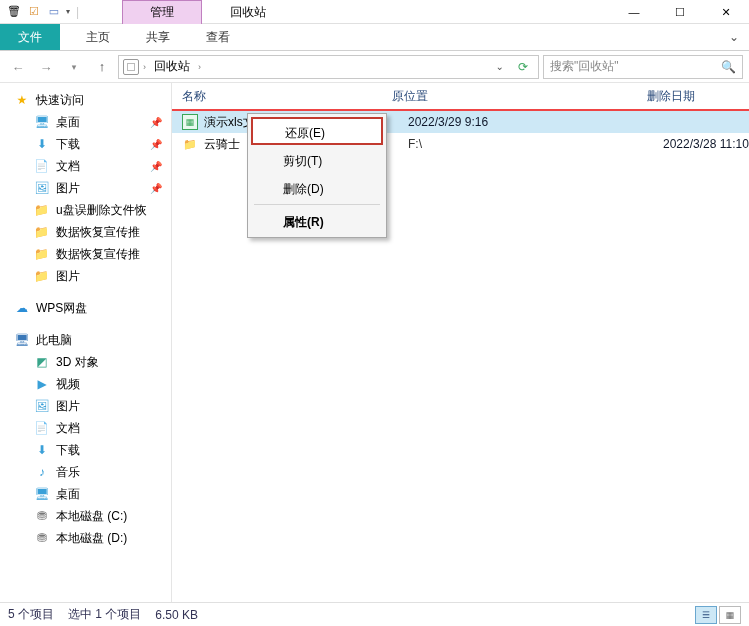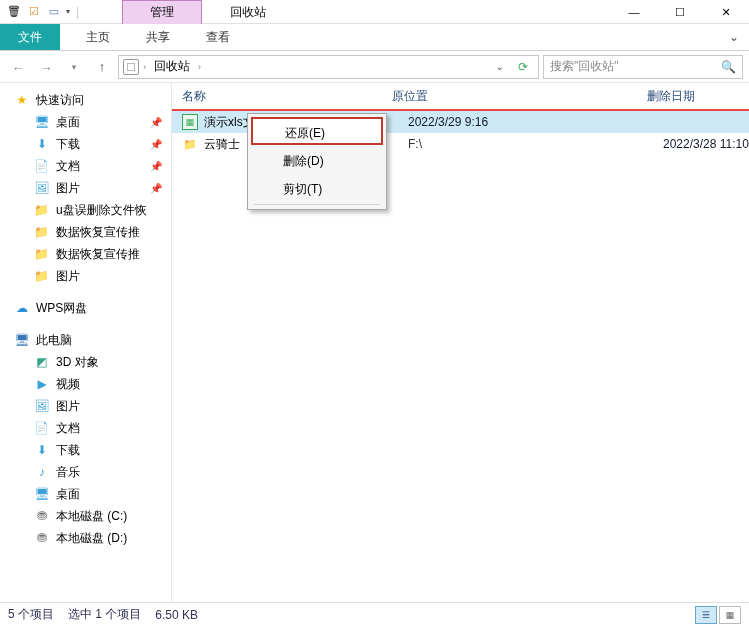--- a/index.html
+++ b/index.html
@@ -249,23 +249,24 @@
         <div class="row">
           <span class="ico fold">📁</span>
           <span class="name">云骑士</span>
           <span class="orig">F:\</span>
           <span class="date">2022/3/28 11:10</span>
         </div>
       </div>
 
     <div class="ctxmenu" id="ctx">
         <div class="mi hi">还原(E)</div>
+        <div class="mi">剪切(T)</div>
         <div class="mi">删除(D)</div>
-        <div class="mi">剪切(T)</div>
         <hr>
+        <div class="mi bold">属性(R)</div>
       </div>
   </div>
 </div>
 
 <div class="status">
   <span>5 个项目</span>
   <span>选中 1 个项目</span>
   <span>6.50 KB</span>
   <div class="views">
     <div class="view-btn active">☰</div>

